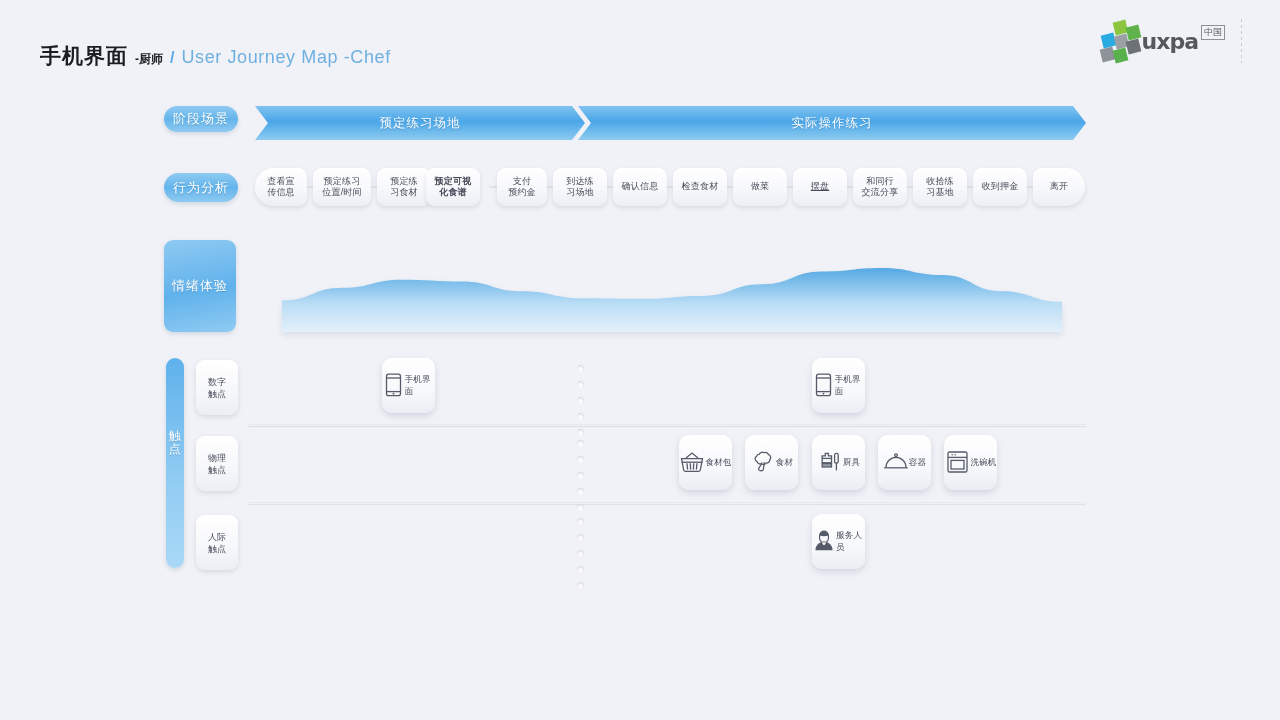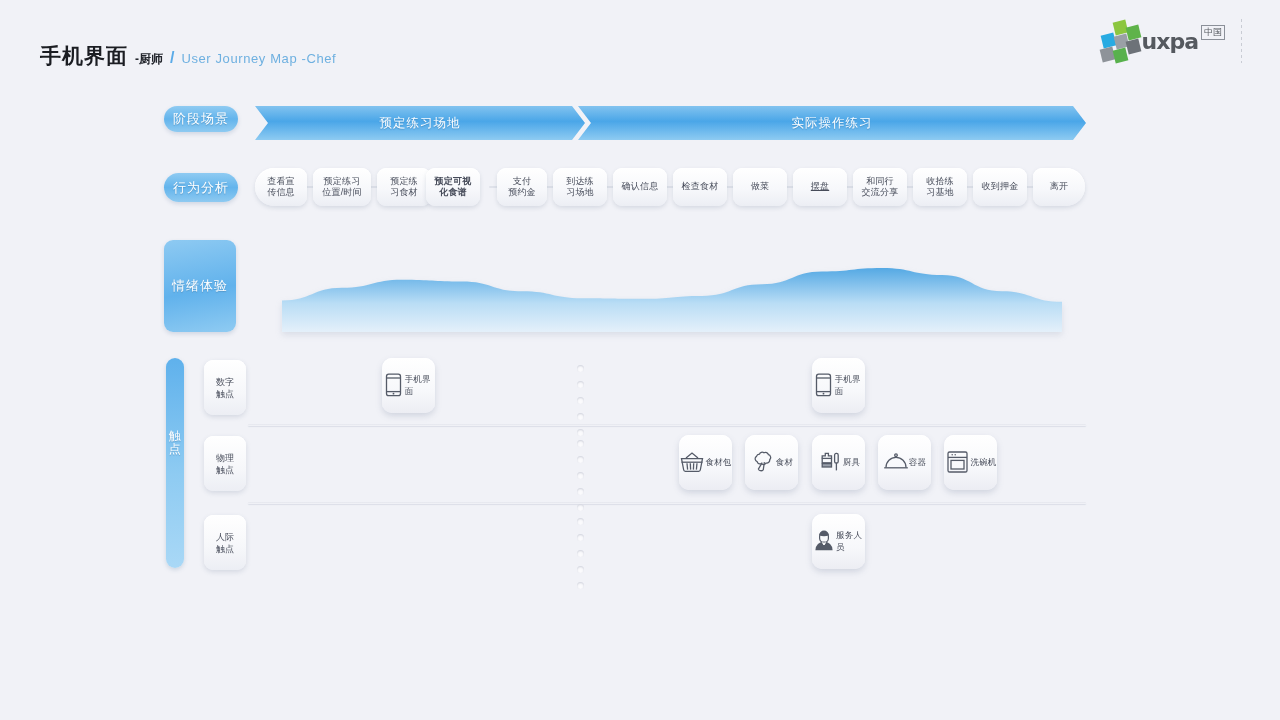--- a/index.html
+++ b/index.html
@@ -41,21 +41,21 @@
     color: #22252c;
     margin-left: 7px;
   }
   #title-slash {
     font-size: 16px;
     color: #5aabe8;
     margin: 0 7px;
     font-weight: bold;
   }
   #title-en {
-    font-size: 13px;
+    font-size: 18px;
     color: #6eb0e0;
     letter-spacing: 0.6px;
   }
 
   
   #logos {
     position: absolute;
     right: 22px; top: 14px;
     display: flex;
     align-items: center;
@@ -193,21 +193,21 @@
     width: 18px;
     text-align: center;
     color: #ffffff;
     font-size: 12px;
     line-height: 13px;
     letter-spacing: 0.5px;
     text-shadow: 0 1px 1px rgba(55,105,150,0.4);
   }
   .tp-cat {
     position: absolute;
-    left: 204px;
+    left: 196px;
     width: 42px; height: 55px;
     background: linear-gradient(180deg, #ffffff 0%, #f6f7fa 60%, #eceef4 100%);
     border-radius: 9px;
     box-shadow: 0 2px 5px rgba(120,132,158,0.24), inset 0 1px 0 #fff;
     display: flex; align-items: center; justify-content: center;
     text-align: center;
     font-size: 9px; line-height: 12px;
     color: #474c5a;
   }
 

